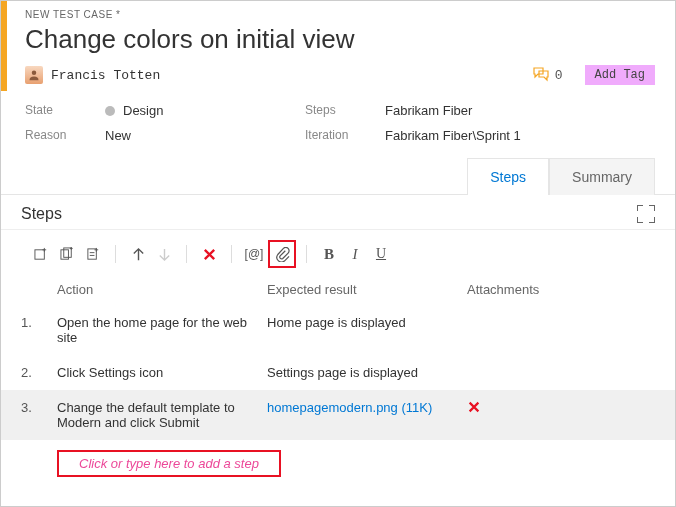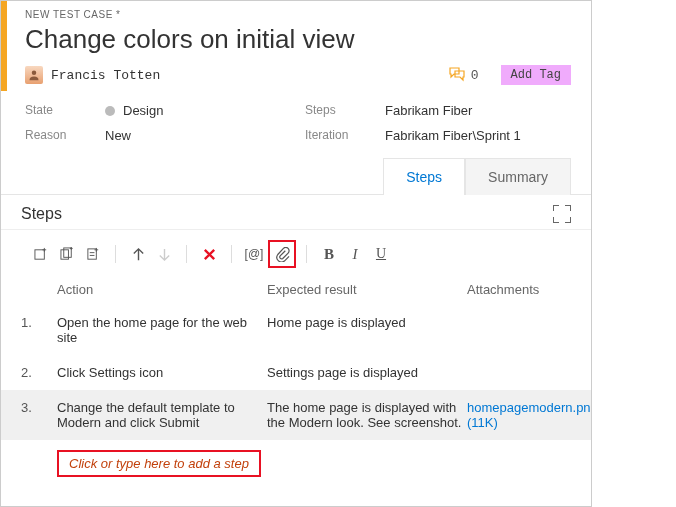--- a/index.html
+++ b/index.html
@@ -1,17 +1,17 @@
 <!DOCTYPE html>
 <html><head>
 <meta charset="utf-8">
 <style>
   * { box-sizing: border-box; margin: 0; padding: 0; }
   body { font-family: "Segoe UI", sans-serif; font-size: 13px; color: #333; background: #fff; }
-  .frame { width: 592px; height: 507px; border: 1px solid #ccc; position: relative; overflow: hidden; }
+  .frame { width: 676px; height: 507px; border: 1px solid #ccc; position: relative; overflow: hidden; }
   .orange-bar { position: absolute; left: 0; top: 0; width: 6px; height: 90px; background: #f5a623; }
 
   .header { padding: 8px 20px 0 24px; }
   .breadcrumb { font-size: 10px; letter-spacing: 0.5px; color: #666; text-transform: uppercase;}
   .title { font-size: 26px; font-weight: 300; color: #333; margin-top: 4px; }
   .header-row { display: flex; align-items: center; margin-top: 10px; gap: 8px; font-family: Liberation Mono, monospace;}
   .avatar { width: 18px; height: 18px; background: linear-gradient(#f8d8c0, #e8a070); border-radius: 2px; display:flex; align-items:center; justify-content:center;}
   .assignee { font-size: 13px; color: #333; flex:0 0 auto; margin-right: auto;}
   .discuss { display: flex; align-items: center; gap: 6px; margin-left: 240px; color:#555;}
   .discuss svg { width:16px; height:16px;}
@@ -51,21 +51,21 @@
   .cols { display:grid; grid-template-columns: 36px 210px 200px 1fr; padding: 4px 20px 8px; font-size: 13px; color:#666;}
   
   .steps-body {}
   .step-row { display:grid; grid-template-columns: 36px 210px 200px 165px 24px; padding: 10px 20px; font-size:13px; color:#333; gap:0;}
   .step-row .num{ color:#555;}
   .step-row.selected { background:#f0f0f0;}
   .attach-link { color:#0078d4; cursor:pointer;}
   .row-delete { cursor:pointer;}
   .row-delete svg{ width:14px; height:14px; stroke:#e81123; stroke-width:2.5;}
   
-  .add-step { margin: 10px 0 0 56px; display:inline-block; border:2px solid #e81123; padding: 4px 10px; font-style: italic; color:#c2410c; font-size:13px; cursor:text;}
+  .add-step { margin: 10px 0 0 56px; display:inline-block; border:2px solid #e81123; padding: 4px 20px; font-style: italic; color:#ec4899; font-size:13px; cursor:text;}
 </style>
 </head>
 <body>
 
 <div class="frame">
   <div class="orange-bar"></div>
 
   <div class="header">
     <div class="breadcrumb">NEW TEST CASE *</div>
     <div class="title">Change colors on initial view</div>
@@ -180,21 +180,20 @@
     <div class="step-row">
       <div class="num">2.</div>
       <div>Click Settings icon</div>
       <div>Settings page is displayed</div>
       <div></div>
       <div></div>
     </div>
     <div class="step-row selected">
       <div class="num">3.</div>
       <div>Change the default template to Modern and click Submit</div>
-      <div>The home page is displayed with the Modern look. See screenshot.</div>
       <div class="attach-link">homepagemodern.png (11K)</div>
       <div class="row-delete"><svg viewBox="0 0 16 16">
             <path d="M3 3l10 10M13 3L3 13"></path>
           </svg></div>
     </div>
   </div>
 
   <div class="add-step">Click or type here to add a step</div>
 </div>
 

